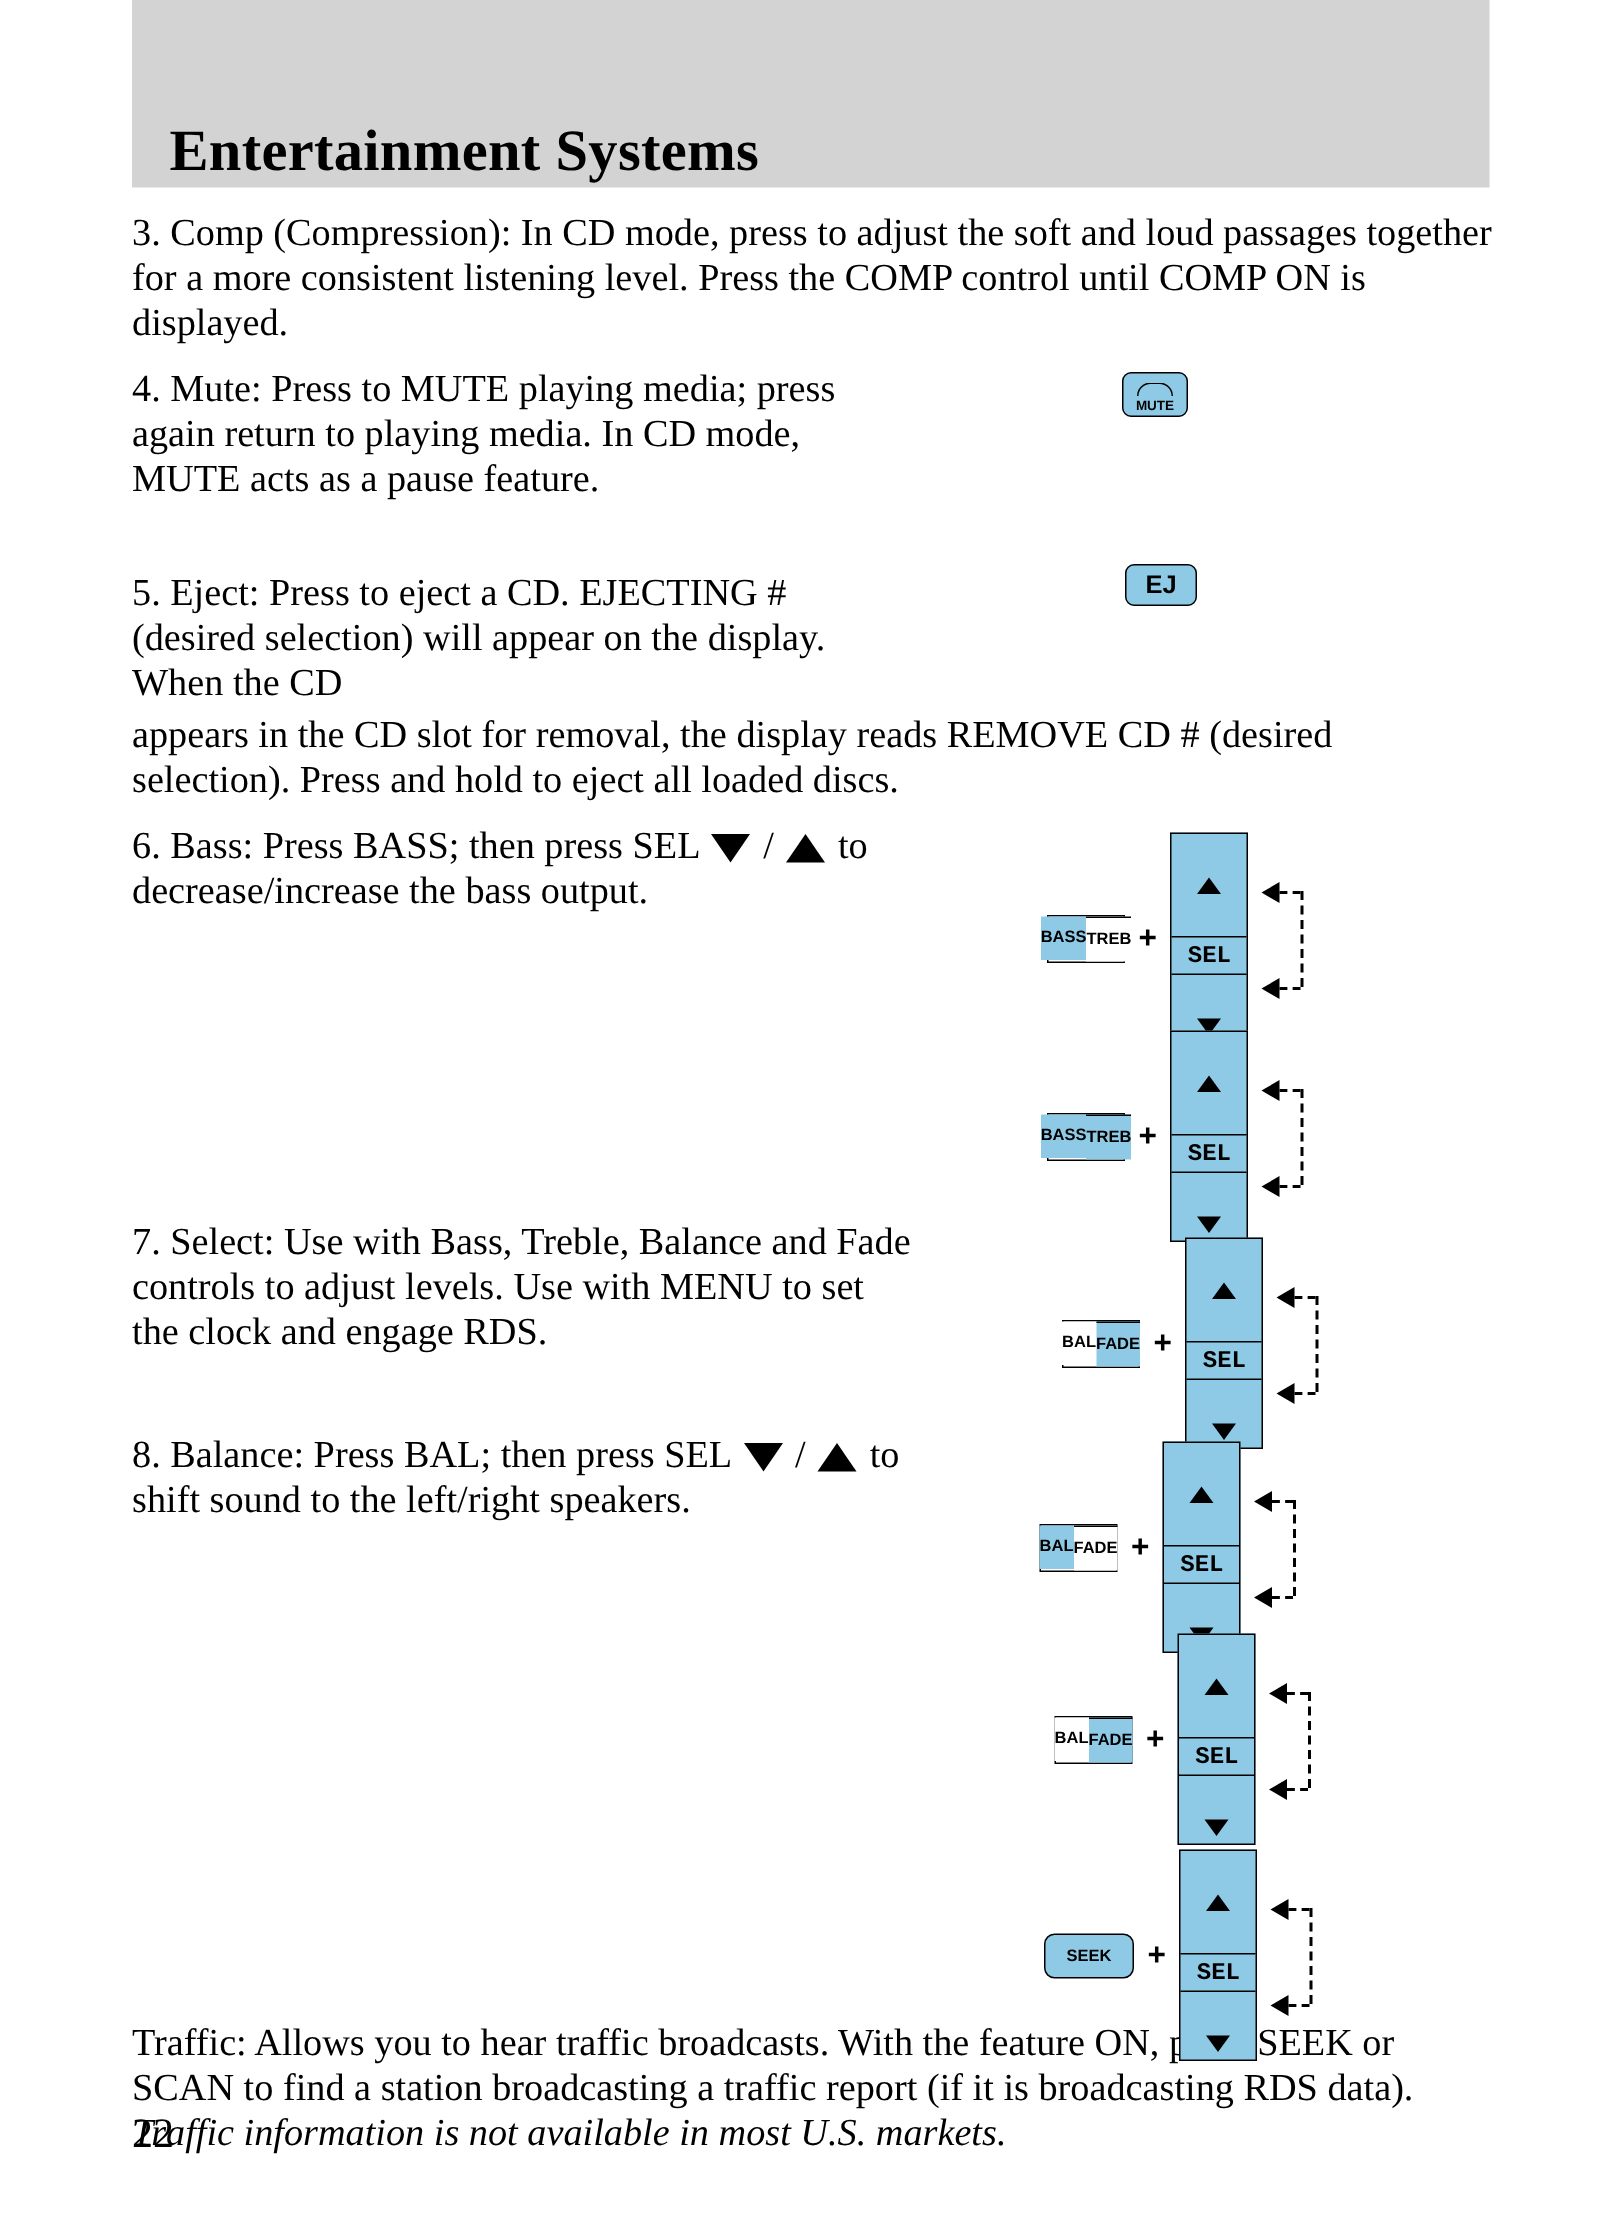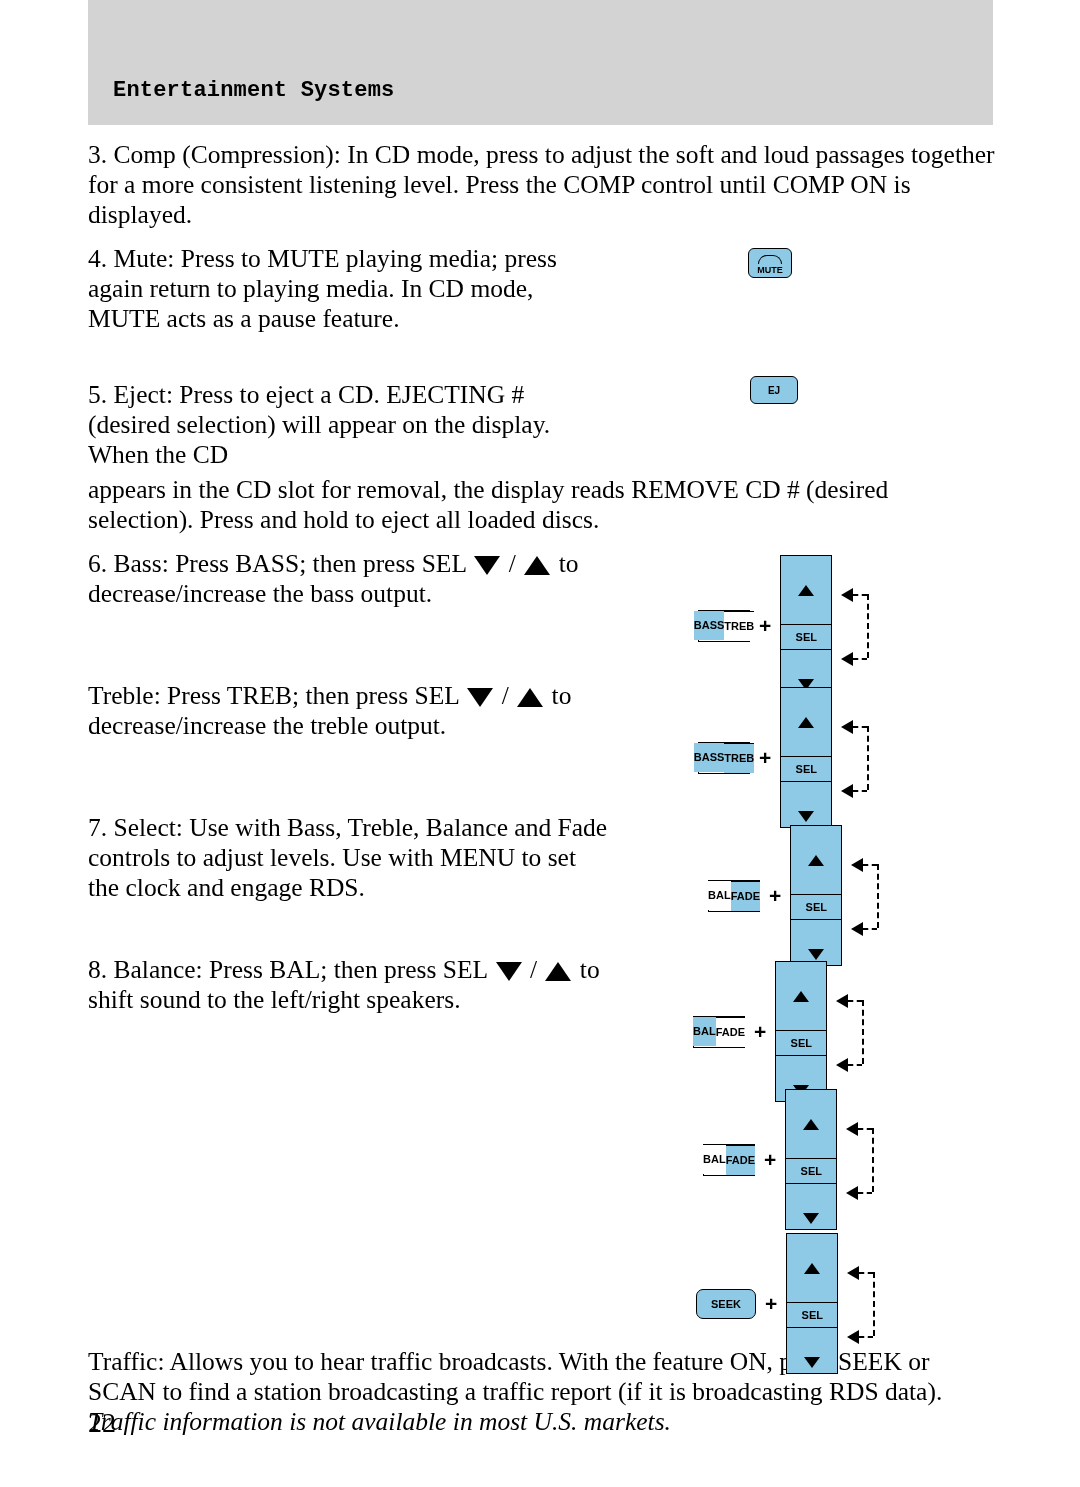--- a/index.html
+++ b/index.html
@@ -23,23 +23,23 @@
   }
   .header-band {
     position: absolute;
     left: 88px; top: 0;
     width: 905px; height: 125px;
     background: #d3d3d3;
   }
   .header-title {
     position: absolute;
     left: 113px; top: 78px;
-    font-family: Liberation Mono, monospace;
+    font-family: Liberation Serif, serif;
     font-weight: bold;
-    font-size: 22px;
+    font-size: 39px;
     color: #000000;
     letter-spacing: 0.2px;
   }
   .content {
     position: absolute;
     left: 88px; top: 140px;
     width: 910px;
   }
   p.para {
     margin: 0 0 0 0;
@@ -103,21 +103,21 @@
     border-radius: 11px 11px 0 0;
     margin-bottom: 1px;
     background: #8ecae6;
   }
   .ej-btn {
     width: 48px; height: 28px;
     border: 1.5px solid #000;
     border-radius: 6px;
     background: #8ecae6;
     display: flex; align-items: center; justify-content: center;
-    font-size: 10px;
+    font-size: 17px;
   }
   .menu-btn {
     width: 60px; height: 30px;
     border: 1.5px solid #000;
     border-radius: 7px;
     background: #8ecae6;
     display: flex; align-items: center; justify-content: center;
     font-size: 11px;
   }
   .stack {
@@ -144,22 +144,22 @@
     border: 1.5px solid #000;
     background: #8ecae6;
     display: flex;
     flex-direction: column;
   }
   .selgroup .srow {
     height: 22px;
     display: flex;
     align-items: center;
     justify-content: center;
-    font-size: 11px;
-    font-family: Liberation Sans, sans-serif;
+    font-size: 16px;
+    font-family: Liberation Mono, monospace;
     font-weight: bold;
     margin-top: 23px;
   }
   .selgroup .srow.mid { border-top: 1.2px solid #000; border-bottom: 1.2px solid #000; height: 24px;}
   .ar-up {
     width: 0; height: 0;
     border-left: 8px solid transparent;
     border-right: 8px solid transparent;
     border-bottom: 11px solid #000;
   }
@@ -298,23 +298,20 @@
               <div class="htop"></div>
               <div class="hbot"></div>
             <div class="atop"></div>
               <div class="abot"></div>
           </div>
         </div>
       </div>
     </div>
 
     <div class="blk row" style="height:118px;">
-      <p class="para narrow">
-        <span class="bold">Treble:</span><span> Press TREB; then press SEL </span><span class="tri-down"></span><span> / </span><span class="tri-up"></span><span>  to decrease/increase the treble output.</span>
-      </p>
       <div class="figure" style="left:610px; top:6px;">
         <div class="fig-wrap">
           <div class="stack">
             <div class="cell hl">BASS</div>
             <div class="cell hl sep">TREB</div>
           </div>
           <div class="plus">+</div>
           <div class="selgroup">
             <div class="srow">
                 <span class="ar-up"></span>

